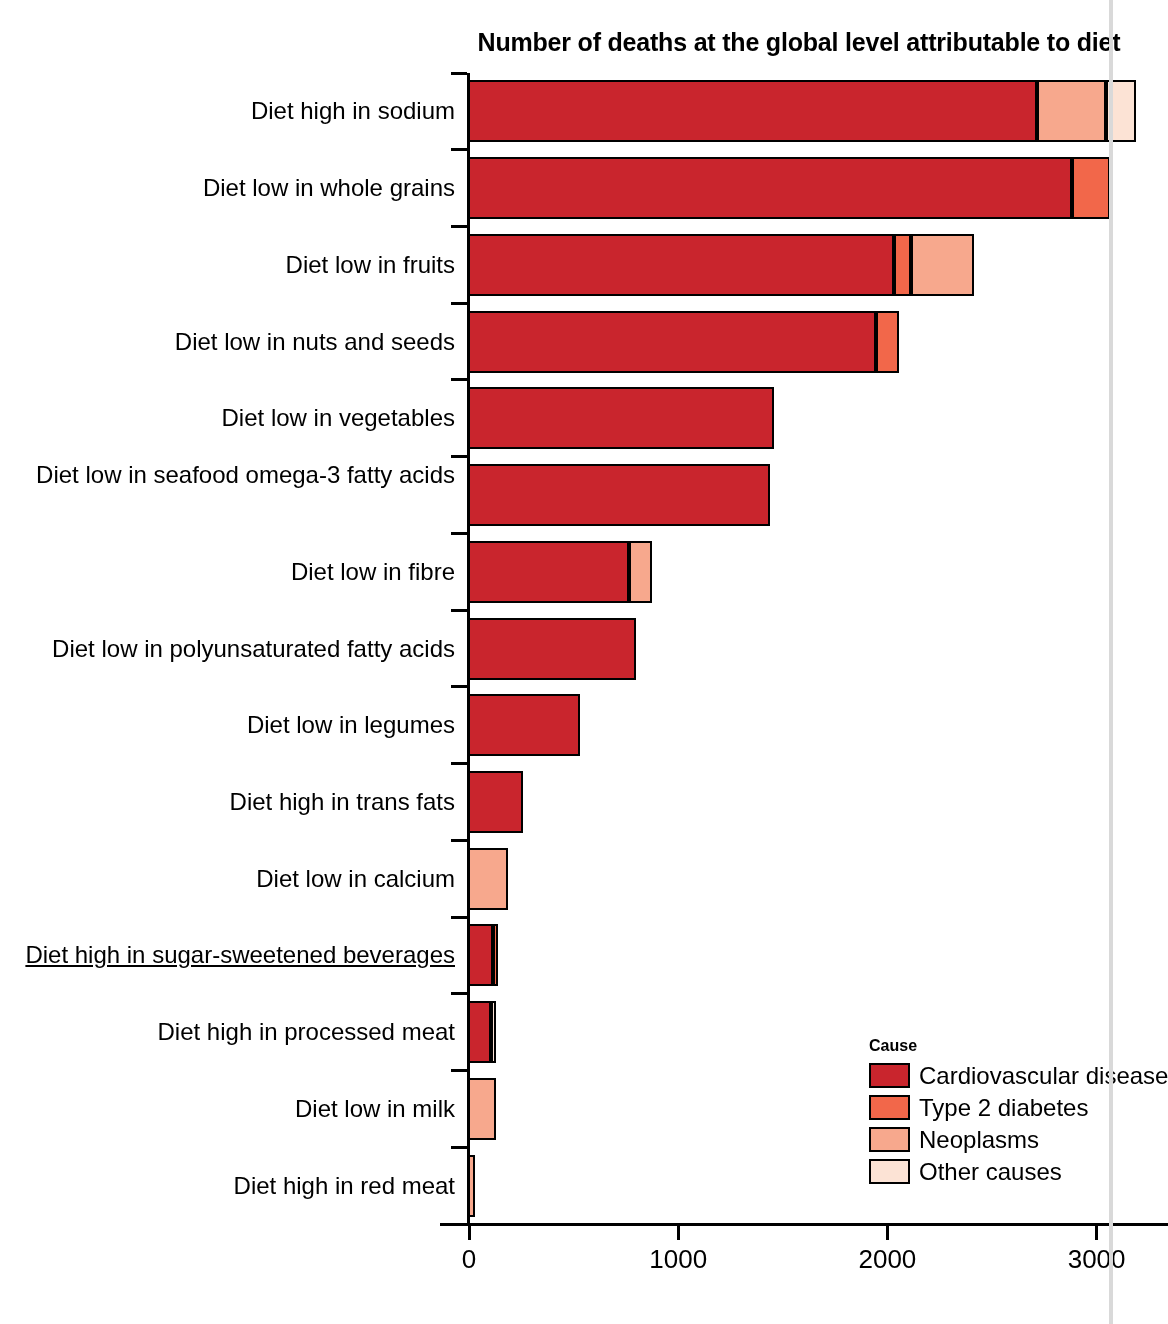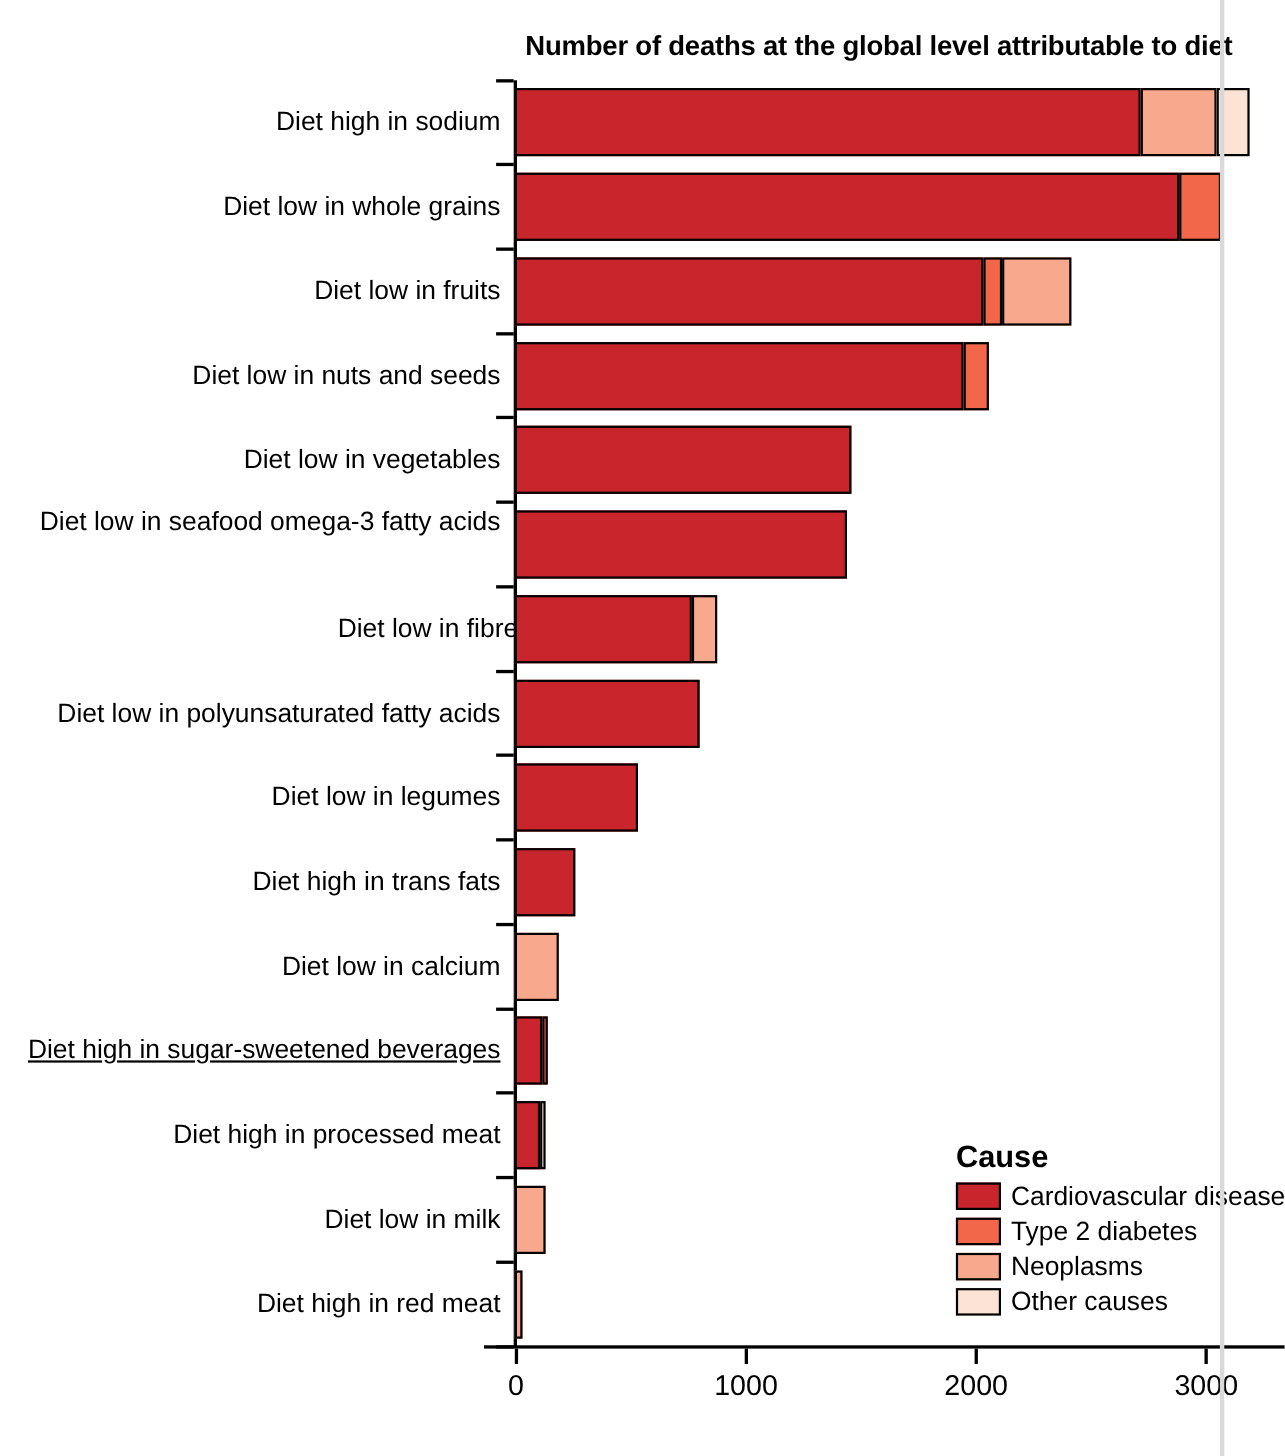--- a/index.html
+++ b/index.html
@@ -83,21 +83,21 @@
     margin-left:-1.25px;
   }
 
   
   .legend{
     position:absolute;
     left:869px; top:1038px;
     width:299px;
   }
   .legend-title{
-    font-size:28px;
+    font-size:16px;
     font-weight:bold;
     margin-bottom:7px;
     line-height:1;
   }
   .legend-item{
     display:flex;
     align-items:center;
     margin-bottom:3px;
     height:29px;
   }
@@ -161,21 +161,21 @@
       <div class="xticklabel" style="left: 1096.6px;">3000</div>
     </div>
 
   <div id="catlabels">
       <div class="catlabel-wrap" style="top: 111.367px;">Diet high in sodium</div>
       <div class="catlabel-wrap" style="top: 188.1px;">Diet low in whole grains</div>
       <div class="catlabel-wrap" style="top: 264.833px;">Diet low in fruits</div>
       <div class="catlabel-wrap" style="top: 341.567px;">Diet low in nuts and seeds</div>
       <div class="catlabel-wrap" style="top: 418.3px;">Diet low in vegetables</div>
       <div class="catlabel-wrap" style="top: 475px;">Diet low in seafood omega-3 fatty acids</div>
-      <div class="catlabel-wrap" style="top: 571.767px; margin-left: 16px;">Diet low in fibre</div>
+      <div class="catlabel-wrap" style="top: 571.767px;">Diet low in fibre</div>
       <div class="catlabel-wrap" style="top: 648.5px;">Diet low in polyunsaturated fatty acids</div>
       <div class="catlabel-wrap" style="top: 725.233px;">Diet low in legumes</div>
       <div class="catlabel-wrap" style="top: 801.967px;">Diet high in trans fats</div>
       <div class="catlabel-wrap" style="top: 878.7px;">Diet low in calcium</div>
       <div class="catlabel-wrap" style="top: 955.433px; text-decoration: underline;">Diet high in sugar-sweetened beverages</div>
       <div class="catlabel-wrap" style="top: 1032.17px;">Diet high in processed meat</div>
       <div class="catlabel-wrap" style="top: 1108.9px;">Diet low in milk</div>
       <div class="catlabel-wrap" style="top: 1185.63px;">Diet high in red meat</div>
     </div>
 

